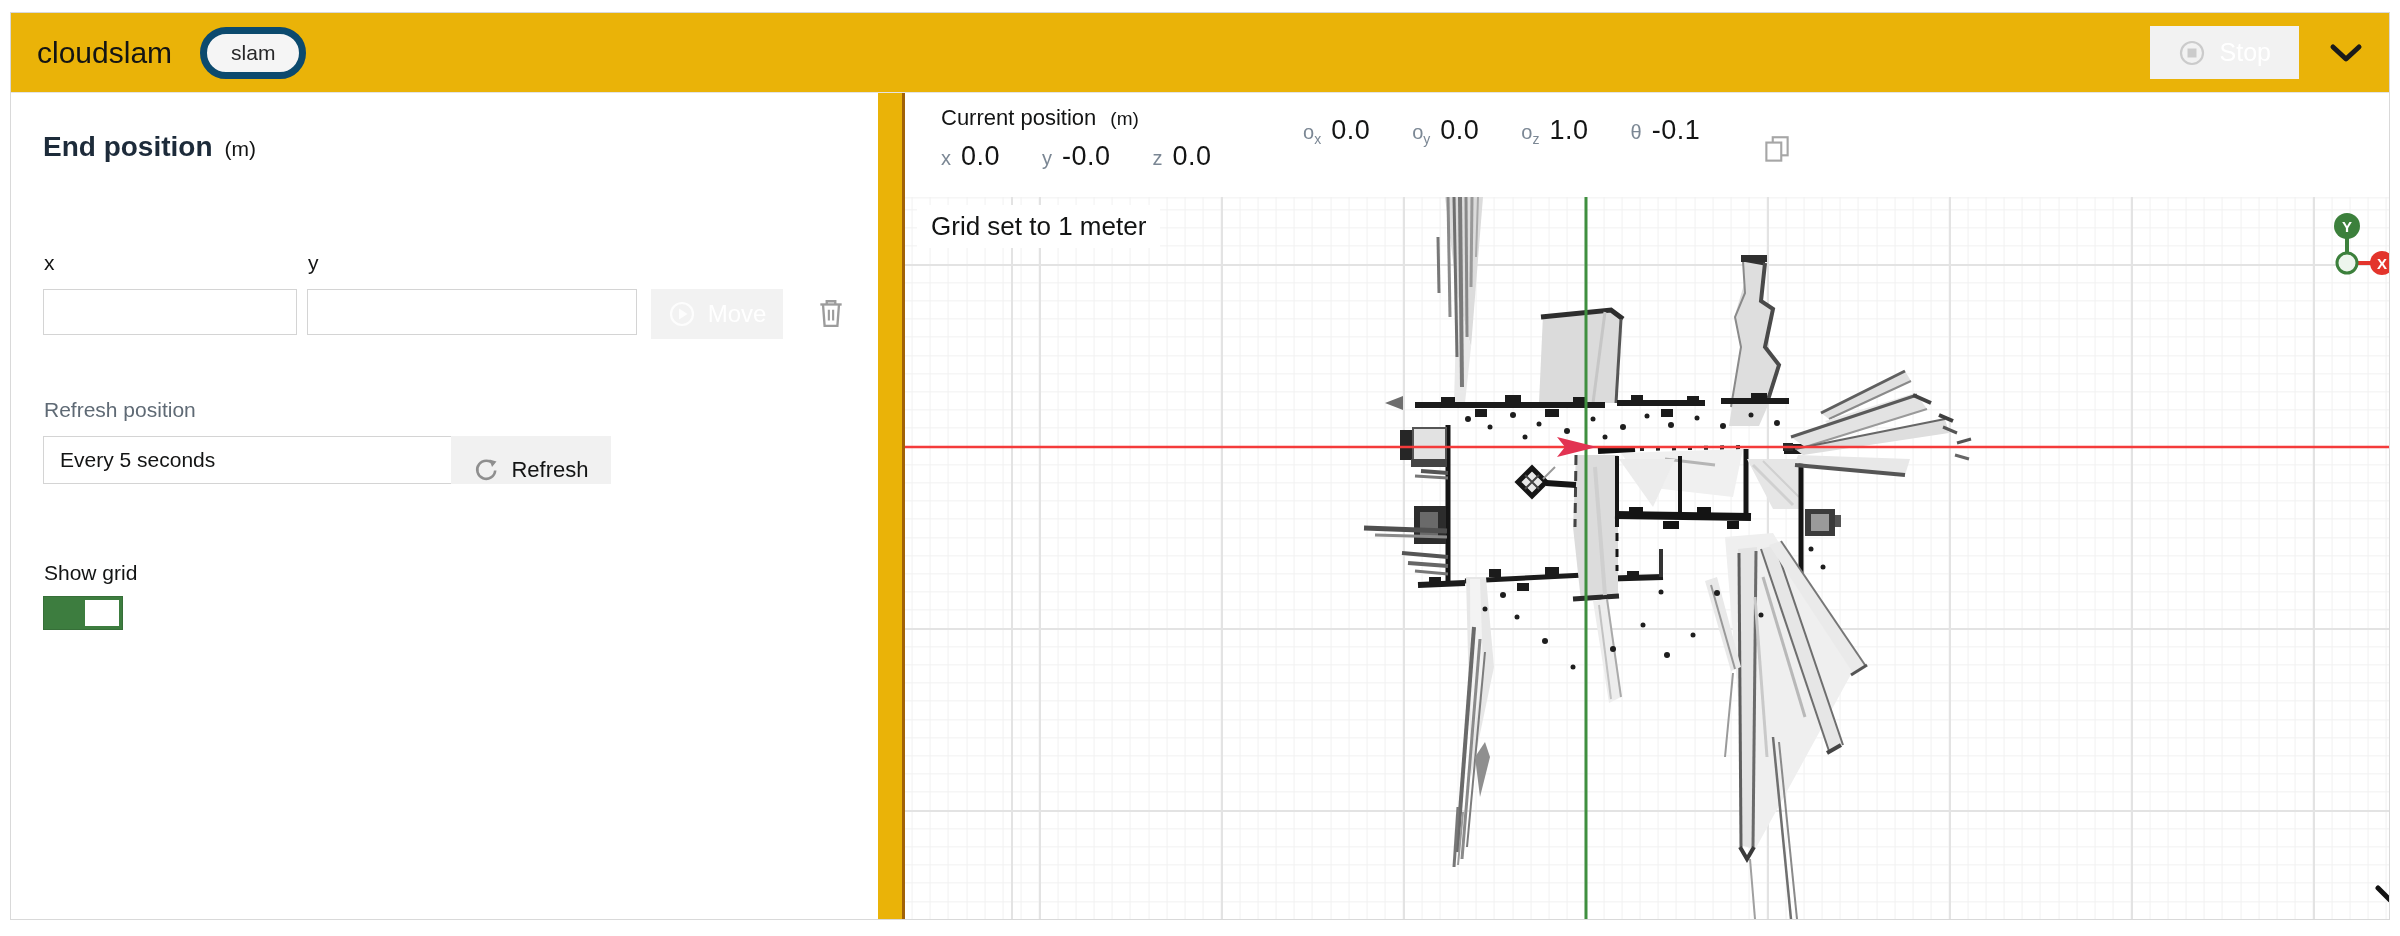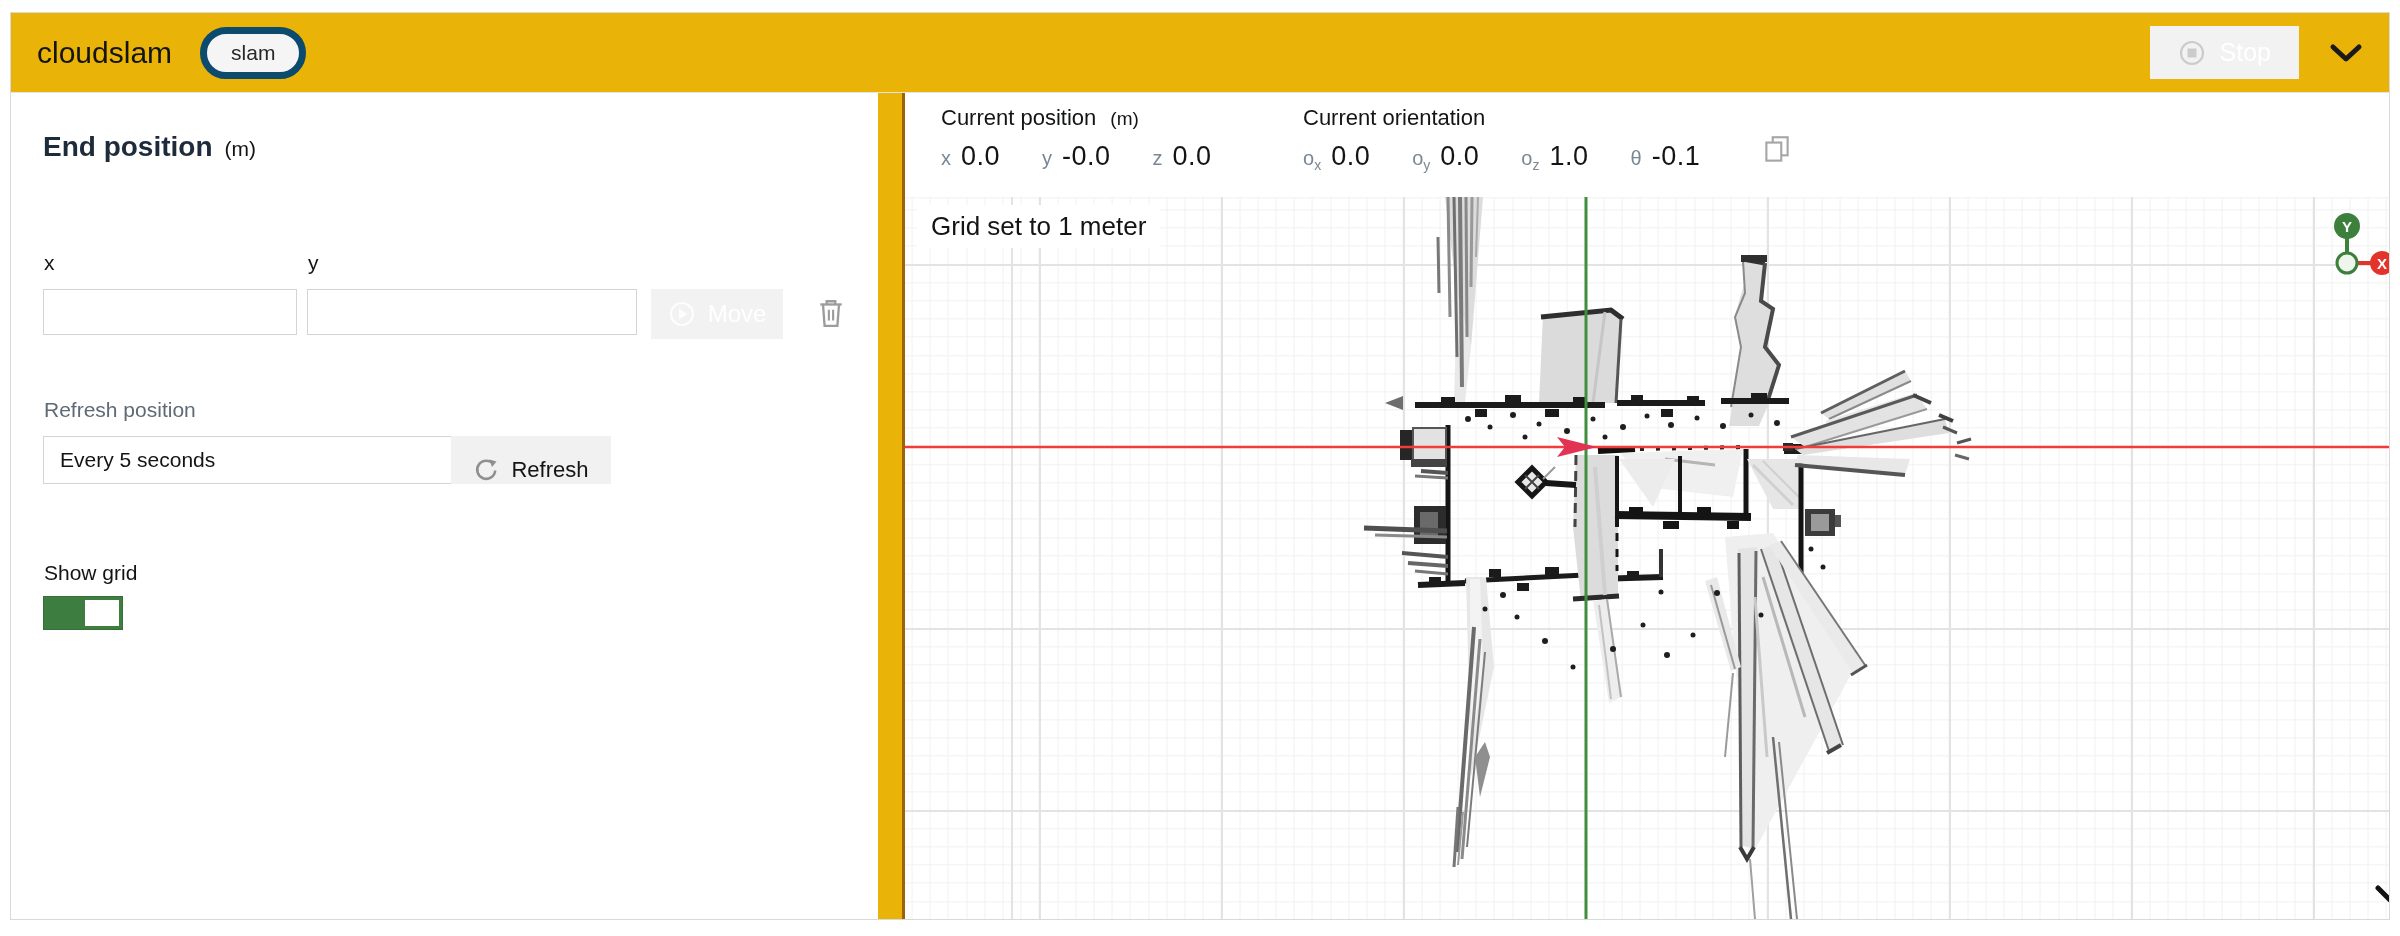--- a/index.html
+++ b/index.html
@@ -147,21 +147,20 @@
               <span class="k">y</span>
               <span class="v">-0.0</span>
             </span>
           <span class="kv">
               <span class="k">z</span>
               <span class="v">0.0</span>
             </span>
         </div>
       </div>
       <div class="info-group" style="left:398px;">
-        <div class="info-title">Current orientation</div>
         <div class="info-vals">
           <span class="kv">
               <span class="k"><span>o</span><sub>x</sub></span>
               <span class="v">0.0</span>
             </span>
           <span class="kv">
               <span class="k"><span>o</span><sub>y</sub></span>
               <span class="v">0.0</span>
             </span>
           <span class="kv">

